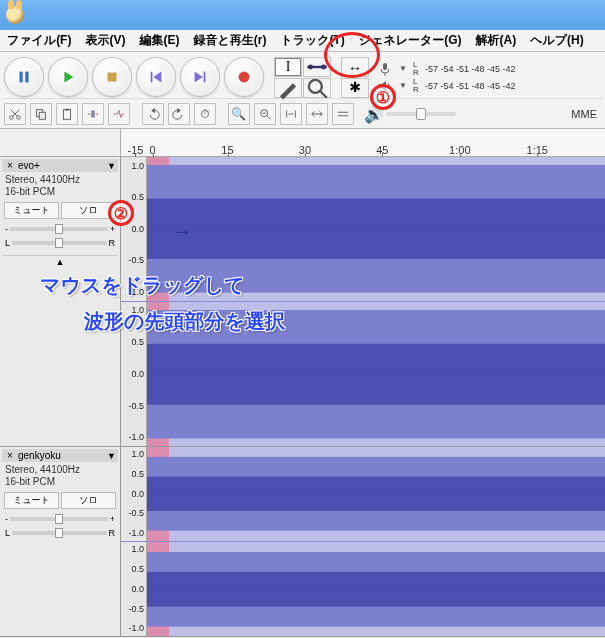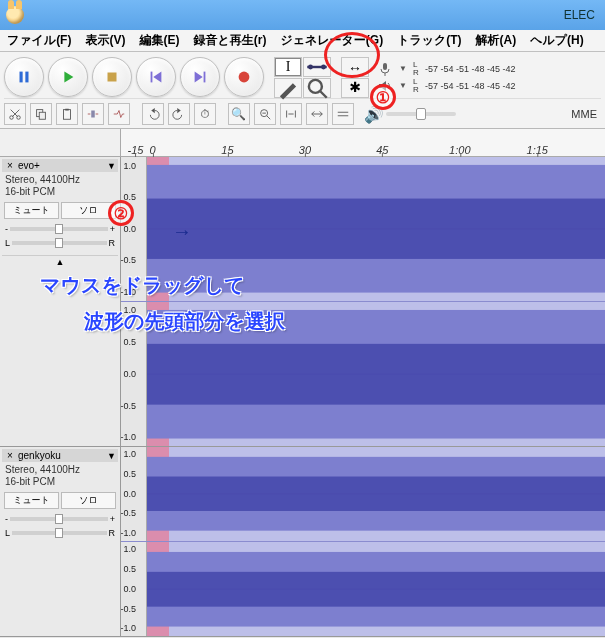--- a/index.html
+++ b/index.html
@@ -43,70 +43,69 @@
 .sbtn svg { width:14px; height:14px; }
 .sep { width:4px; }
 .slider { width:70px; height:4px; background:#d8d8d8; position:relative; border-radius:2px; }
 .slider .handle { position:absolute; left:50%; top:-4px; width:10px; height:12px; background:#fff; border:1px solid #999; border-radius:2px; transform:translateX(-50%); }
 .devlabel { font-size:11px; color:#333; padding:0 4px; }
 
 
 .timeline { height: 28px; background:#f6f6f6; border-bottom:1px solid #aaa; position:relative; display:flex; align-items:flex-end; margin-left:121px; }
 .timeline .tick { position:absolute; bottom:0; font-size:11px; color:#333; transform:translateX(-50%); }
 .timeline .tick::after { content:""; position:absolute; left:50%; bottom:-3px; width:1px; height:6px; background:#666; }
-.timeline-area { position:relative; height:28px; background:#ec4899; border-bottom:1px solid #aaa;font-style:italic; }
+.timeline-area { position:relative; height:28px; background:#ec4899; border-bottom:1px solid #aaa; }
 
 
 .trackarea { display:flex; }
 .trackctrl { width:121px; background:#eaeaea; border-right:1px solid #999; border-bottom:1px solid #999; font-size:10px; padding:2px; }
 .trackctrl .hdr { display:flex; align-items:center; background:#d6d6d6; padding:1px 2px; }
 .trackctrl .hdr .x { width:12px; text-align:center; cursor:default; }
 .trackctrl .hdr .name { flex:1; padding:0 2px; }
 .trackctrl .hdr .dd { font-size:9px; }
 .trackctrl .info { padding:2px 3px; line-height:12px; color:#333; }
 .trackctrl .btns { display:flex; gap:2px; padding:2px; }
 .trackctrl .btns button { flex:1; font-size:9px; padding:1px 0; background:#f7f7f7; border:1px solid #bbb; }
 .trackctrl .gain { padding:3px; }
 .trackctrl .gain .row { display:flex; align-items:center; gap:2px; font-size:9px; margin-bottom:4px; }
 .trackctrl .gain .bar { flex:1; height:4px; background:#d0d0d0; position:relative; }
 .trackctrl .gain .bar .h { position:absolute; top:-3px; width:8px; height:10px; background:#fff; border:1px solid #999; }
 .trackctrl .expand { text-align:center; font-size:9px; padding:1px; border-top:1px solid #ccc; }
 
 .wavewrap { position:relative; flex:1; background:#bdbfe9; overflow:hidden; border-bottom:1px solid #999; }
 .channel { position:relative; height:100%; }
 .axis { position:absolute; left:0; top:0; bottom:0; width:26px; background:#e6e6e6; border-right:1px solid #aaa; font-size:9px; color:#222; }
-.axis span { position:absolute; right:10px; transform:translateY(-50%);margin-left:33px; }
+.axis span { position:absolute; right:2px; transform:translateY(-50%);margin-left:33px; }
 
 .selection { position:absolute; top:0; bottom:0; background:rgba(255,80,100,.45); }
 svg.wave { position:absolute; left:26px; top:0; right:0; bottom:0; width:calc(100% - 26px); height:100%; }
 svg.wave .env { fill:#7d7fcf; }
 svg.wave .core { fill:#4c4fb0; }
 svg.wave .mid { stroke:#4a4cae; stroke-width:1; }
 
 
 .anno-circle { position:absolute; border:3px solid #e22; border-radius:50%; pointer-events:none; }
 .anno-num { position:absolute; width:26px; height:26px; border:3px solid #e22; border-radius:50%; color:#e22; background:#fff8; font-weight:bold; display:flex;align-items:center;justify-content:center; font-size:16px; font-family: "Arial Black", sans-serif; pointer-events:none; }
 .anno-arrow { position:absolute; color:#1a2b8f; font-size:20px; font-weight:bold; pointer-events:none; }
 .anno-text { position:absolute; color:#2a46ff; font-size:20px; font-weight:bold; text-shadow: -1px -1px 0 #fff,1px -1px 0 #fff,-1px 1px 0 #fff,1px 1px 0 #fff, 2px 2px 2px rgba(0,0,0,.25); pointer-events:none; white-space:nowrap; font-family: Liberation Mono, monospace; }
 </style>
 </head>
 <body>
 
 <div class="titlebar">
   <div class="logo"></div>
-  <div class="title" style="text-align:right;padding-right:4px;">ELEC</div>
 </div>
 
 <div class="menubar">
   <span>ファイル(F)</span>
   <span>表示(V)</span>
   <span>編集(E)</span>
   <span>録音と再生(r)</span>
+  <span>トラック(T)</span>
   <span>ジェネレーター(G)</span>
-  <span>トラック(T)</span>
   <span>解析(A)</span>
   <span>ヘルプ(H)</span>
 </div>
 
 <div class="toolbars">
   <div class="toolrow">
 
     <div class="tbtn">
         <svg viewBox="0 0 20 20">
           <rect x="5" y="4" width="3.5" height="12" fill="#2e6bd6"></rect>

